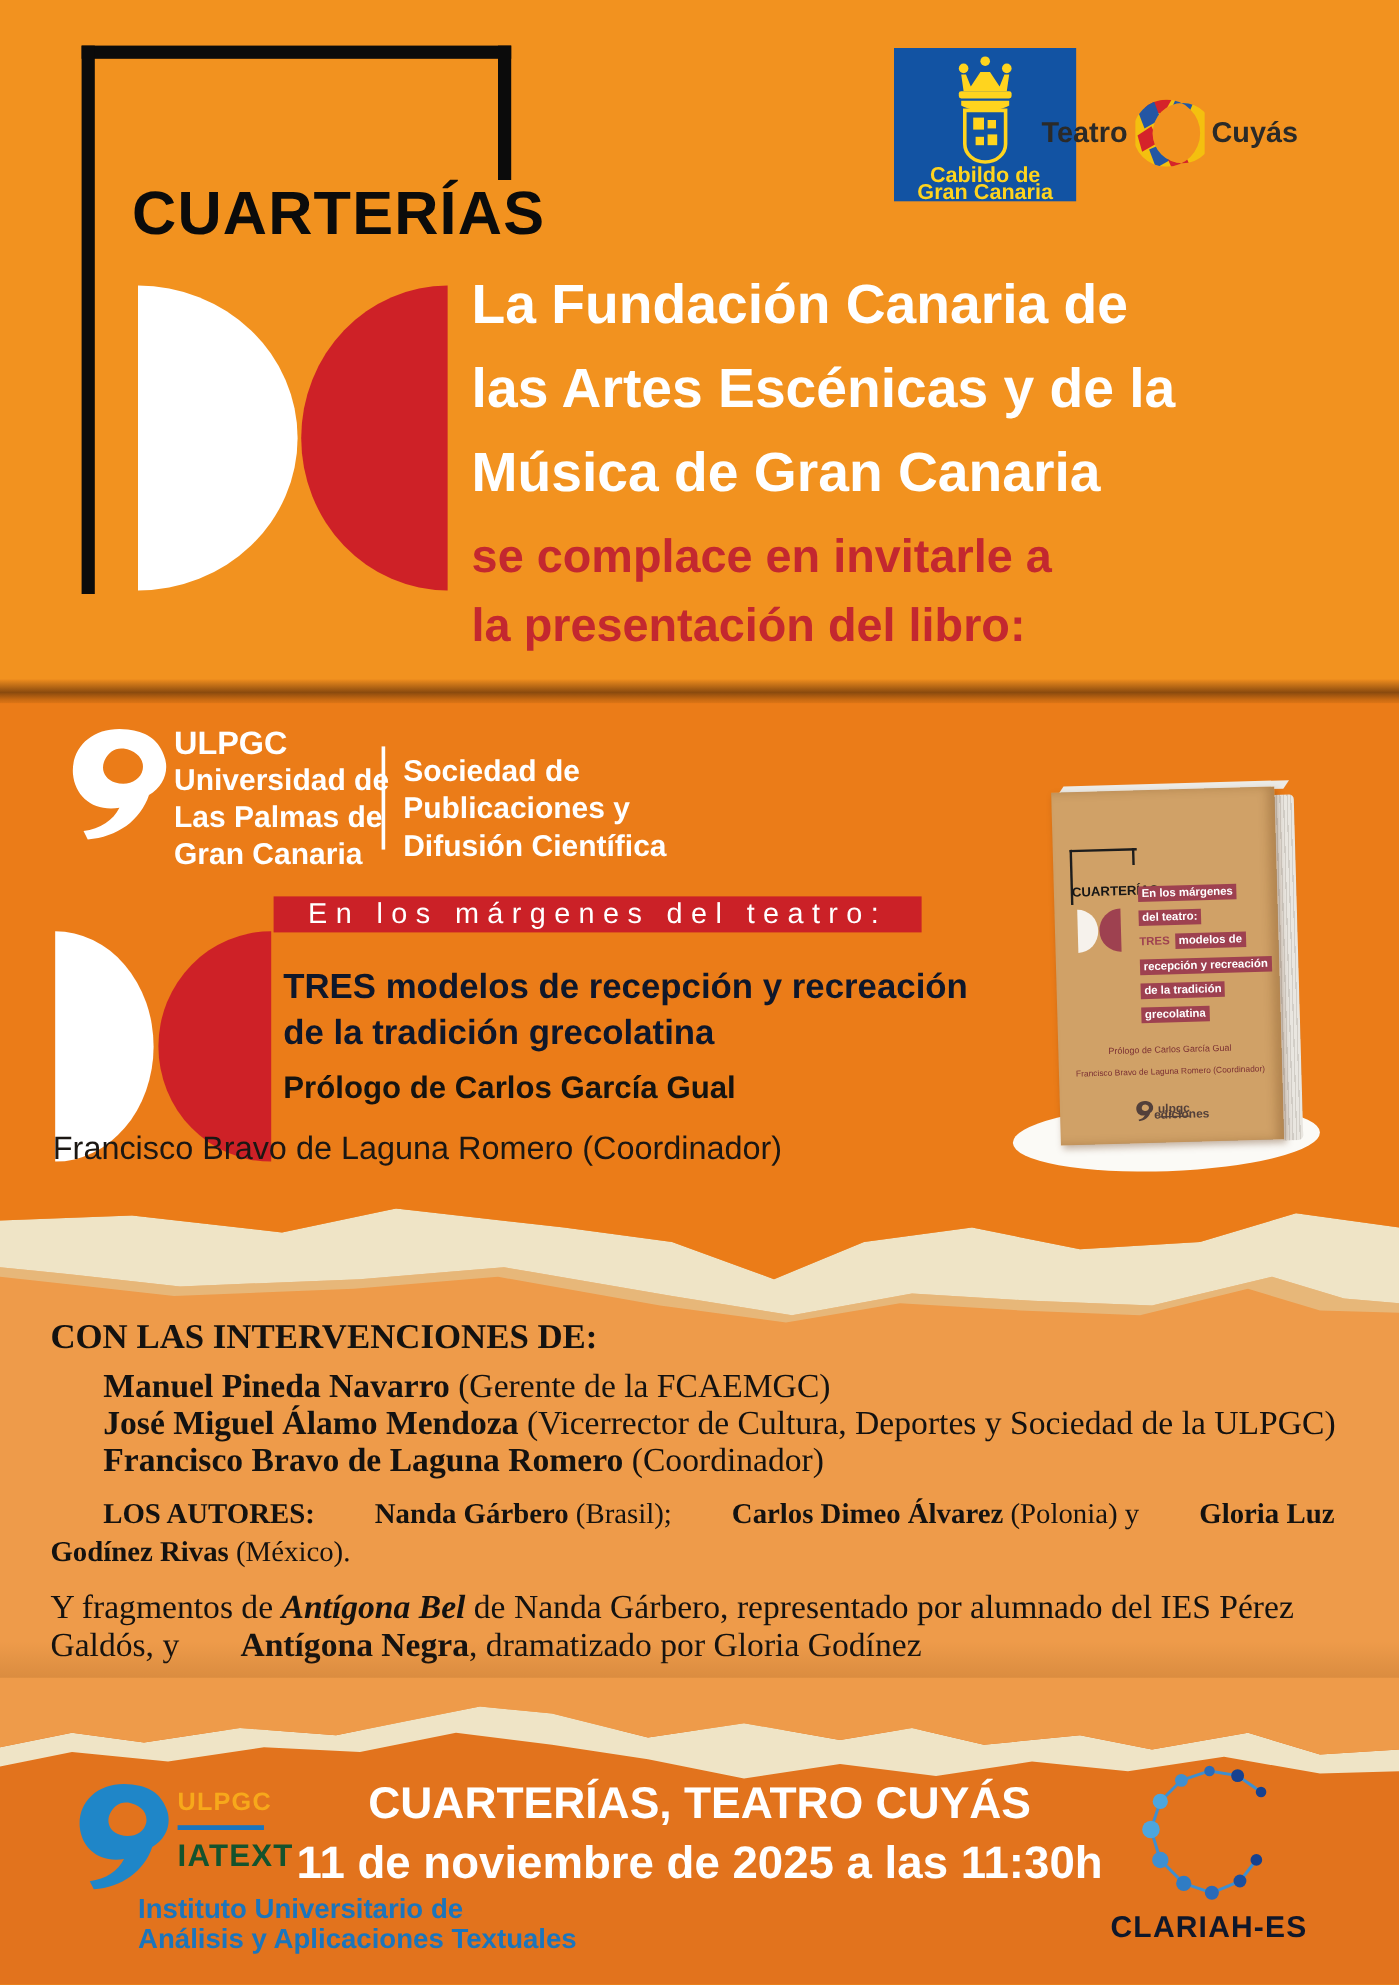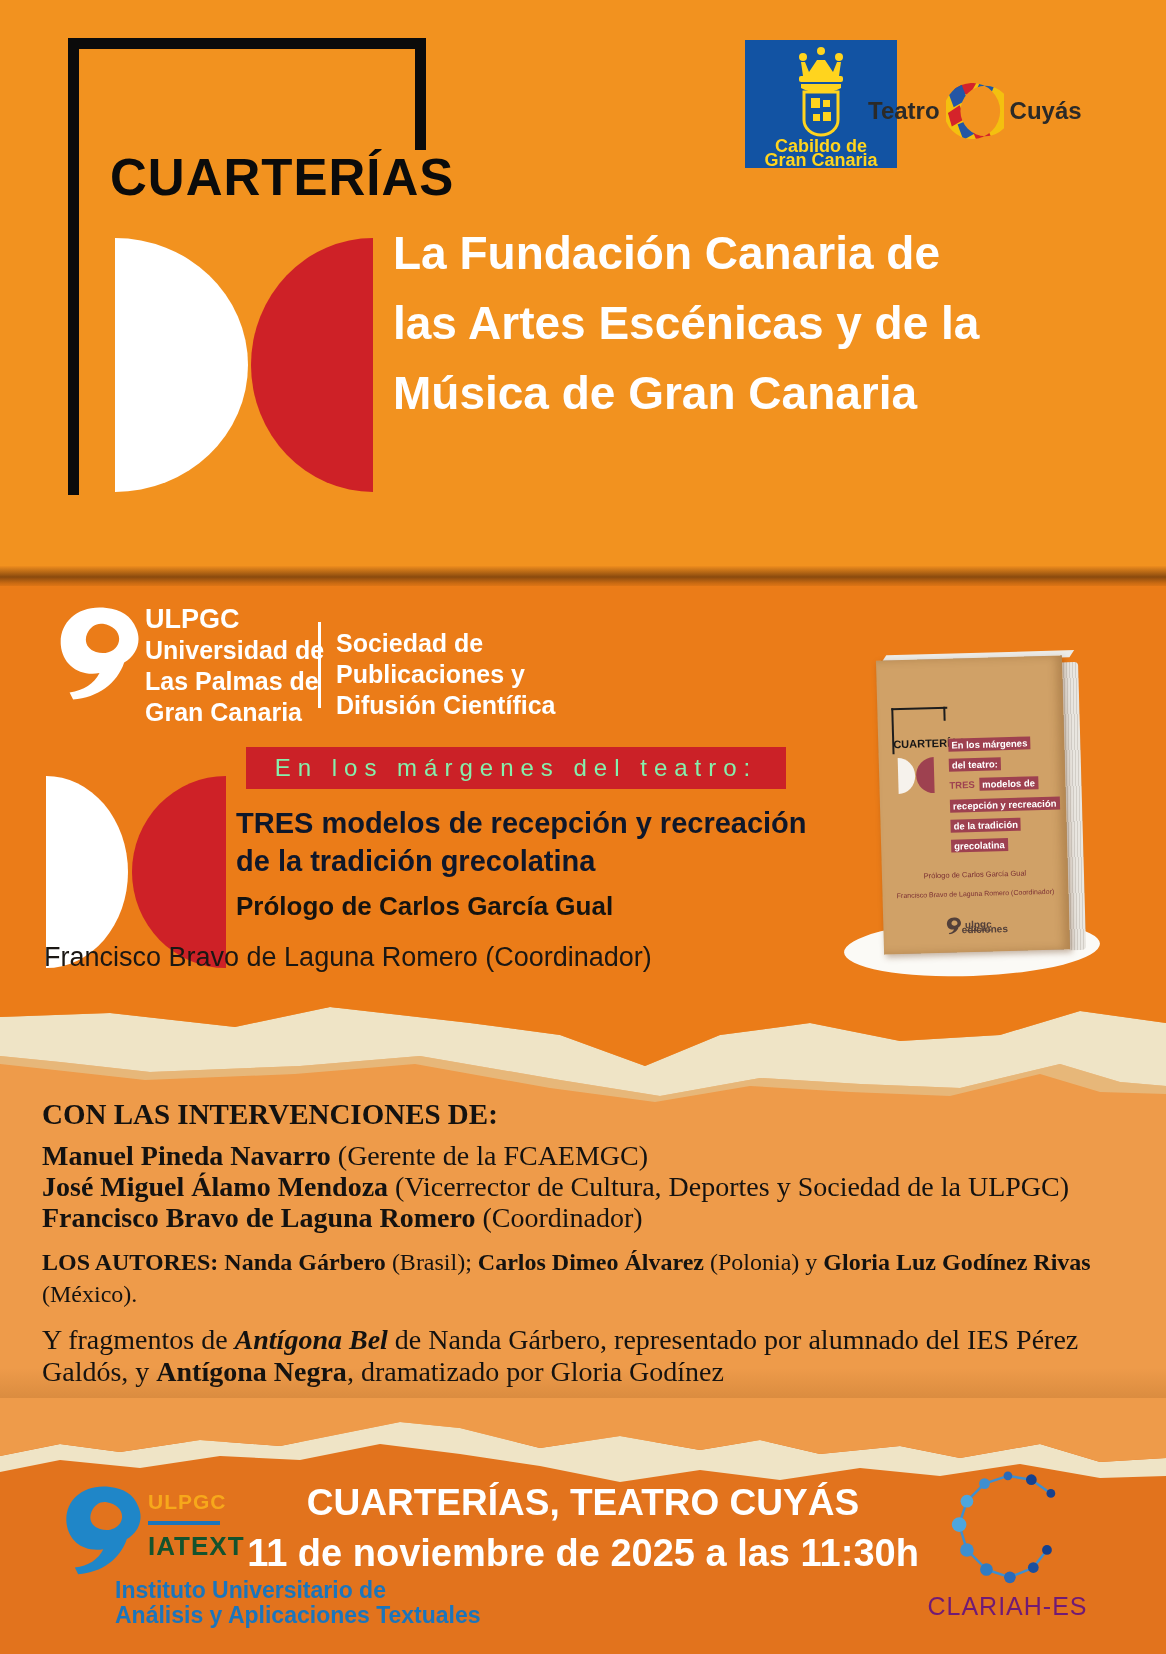--- a/index.html
+++ b/index.html
@@ -19,21 +19,21 @@
 
   
   .strip{left:0;top:566px;width:1166px;height:22px;background:linear-gradient(to bottom,#ef8d1e 0%,#8a4a0e 50%,#c96a12 78%,#EB7C18 100%);}
 
   
   .sec-mid{left:0;top:586px;width:1166px;height:424px;background:#EB7C18;}
   .ulpgc-col{left:145px;top:604px;color:#fff;font-weight:bold;line-height:31px;font-size:25px;}
   .ulpgc-col .acr{font-size:27px;}
   .lockup-divider{left:318px;top:622px;width:3px;height:86px;background:#ffffff;}
   .service-col{left:336px;top:628px;color:#fff;font-weight:bold;line-height:31px;font-size:25px;}
-  .banner{left:246px;top:747px;width:540px;height:42px;background:#CB2127;color:#86efac;font-size:24px;letter-spacing:7px;display:flex;align-items:center;justify-content:center;}
+  .banner{left:228px;top:747px;width:540px;height:30px;background:#CB2127;color:#ffffff;font-size:24px;letter-spacing:7px;display:flex;align-items:center;justify-content:center;}
   .book-title{left:236px;top:804px;width:620px;font-size:29px;font-weight:bold;color:#0f172a;line-height:38px;}
   .prologue{left:236px;top:891px;font-size:26px;font-weight:bold;color:#151310;}
   .coordinator{left:44px;top:942px;font-size:27px;color:#1b1713;}
 
   
   .book-wrap{left:830px;top:628px;width:310px;height:356px;}
   .book-shadow{left:14px;top:292px;width:256px;height:56px;background:#fbfaf6;border-radius:50%;transform:rotate(-2deg);}
   .book{left:50px;top:30px;width:186px;height:294px;transform:rotate(-1.6deg);}
   .pages-right{position:absolute;right:-16px;top:7px;width:17px;height:288px;background:repeating-linear-gradient(to right,#e9e6e0 0 2px,#d2cec7 2px 3px);border-radius:0 4px 4px 0;}
   .pages-top{position:absolute;left:8px;top:-5px;width:188px;height:7px;background:#ecebe6;transform:skewX(-35deg);}
@@ -54,32 +54,32 @@
   .cov-pub .pub-word{font-size:10px;font-weight:bold;margin-top:10px;margin-left:-34px;}
 
   
   .sec-light{left:0;top:1008px;width:1166px;height:434px;background:#EE9B4A;}
   .tear-shade{left:0;top:1368px;width:1166px;height:42px;background:linear-gradient(to bottom,rgba(101,51,0,0),rgba(101,51,0,0.20));}
   .serif{font-family:"Liberation Serif",serif;color:#141210;}
   .interv-heading{left:42px;top:1098px;font-size:29px;font-weight:bold;}
   .speakers{left:42px;top:1140px;width:1090px;font-size:28px;line-height:31px;}
   .authors-p{left:42px;top:1246px;width:1085px;font-size:24px;line-height:32px;}
   .fragments-p{left:42px;top:1324px;width:1085px;font-size:28px;line-height:32px;}
-  .b{font-weight:bold;} .bi{font-weight:bold;font-style:italic;}
+  .b{font-weight:bold;margin-left:44px;} .bi{font-weight:bold;font-style:italic;}
 
   
   .sec-bottom{left:0;top:1442px;width:1166px;height:212px;background:#E2731D;}
   .venue{left:0;top:1482px;width:1166px;text-align:center;font-size:37px;font-weight:bold;color:#fff;}
   .datetime{left:0;top:1532px;width:1166px;text-align:center;font-size:38px;font-weight:bold;color:#fff;}
   .iatext-col{left:148px;top:1490px;}
   .iatext-ulpgc{font-size:21px;font-weight:bold;color:#F7A81B;letter-spacing:1px;}
   .iatext-rule{width:72px;height:4px;background:#1B75BC;margin:7px 0 6px 0;}
   .iatext-acr{font-size:26px;font-weight:bold;color:#14532d;letter-spacing:1px;text-align:right;}
   .institute{left:115px;top:1578px;font-size:23px;font-weight:bold;color:#1B75BC;line-height:25px;}
-  .clariah-label{left:900px;top:1592px;width:215px;text-align:center;font-size:25px;font-weight:normal;color:#701a75;letter-spacing:1px;}
+  .clariah-label{left:900px;top:1592px;width:215px;text-align:center;font-size:25px;font-weight:bold;color:#0f172a;letter-spacing:1px;}
 
   svg{display:block;}
 </style>
 </head>
 <body>
 
 <div class="abs sec-top">
 
   <div class="abs bracket-bar" style="left:68px;top:38px;width:358px;height:11px;"></div>
   <div class="abs bracket-bar" style="left:415px;top:38px;width:11px;height:112px;"></div>
@@ -132,20 +132,24 @@
     </svg>
     <span class="teatro-word">Cuyás</span>
   </div>
 
   <div class="abs main-heading">
     <div>La Fundación Canaria de</div>
     <div>las Artes Escénicas y de la</div>
     <div>Música de Gran Canaria</div>
   </div>
 
+  <div class="abs invite">
+    <div>se complace en invitarle a</div>
+    <div>la presentación del libro:</div>
+  </div>
 </div>
 
 <div class="abs strip"></div>
 
 <div class="abs sec-mid"></div>
 
 <svg class="abs" style="left:52px;top:602px;" width="88" height="100" viewBox="0 0 100 112">
   <path fill="#ffffff" fill-rule="evenodd" d="M62 6 C30 2 8 22 10 48 C12 70 30 84 54 80 C48 92 36 100 20 102 L24 110 C52 108 74 92 82 68 C96 60 102 44 96 30 C90 14 78 8 62 6 Z M58 24 C70 26 78 34 76 44 C74 54 62 60 50 56 C40 53 36 44 40 35 C44 27 50 23 58 24 Z"></path>
 </svg>
 <div class="abs ulpgc-col">

